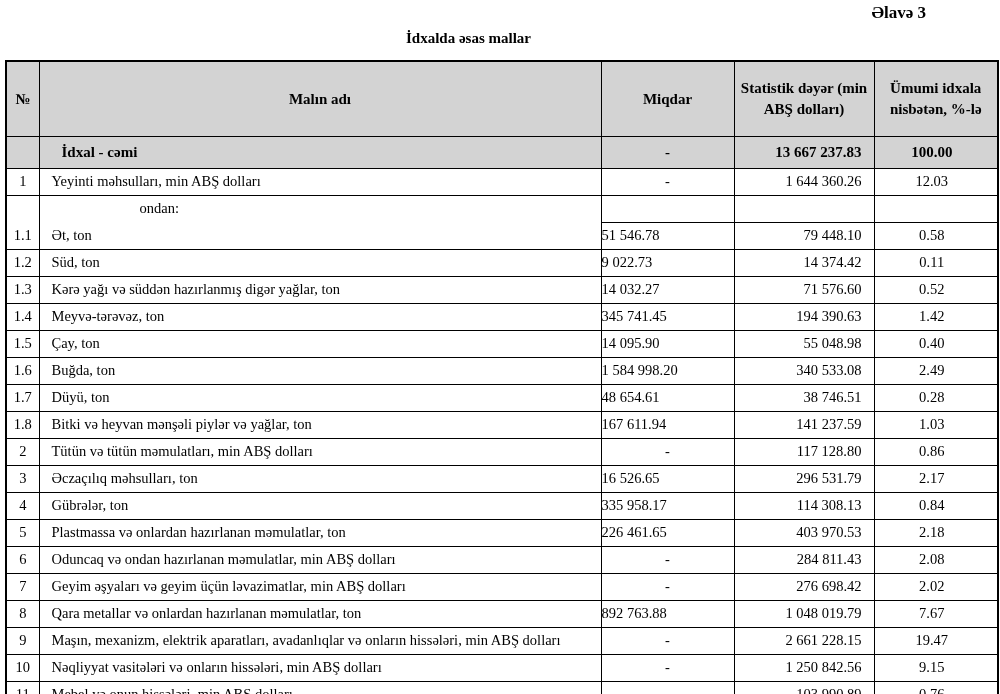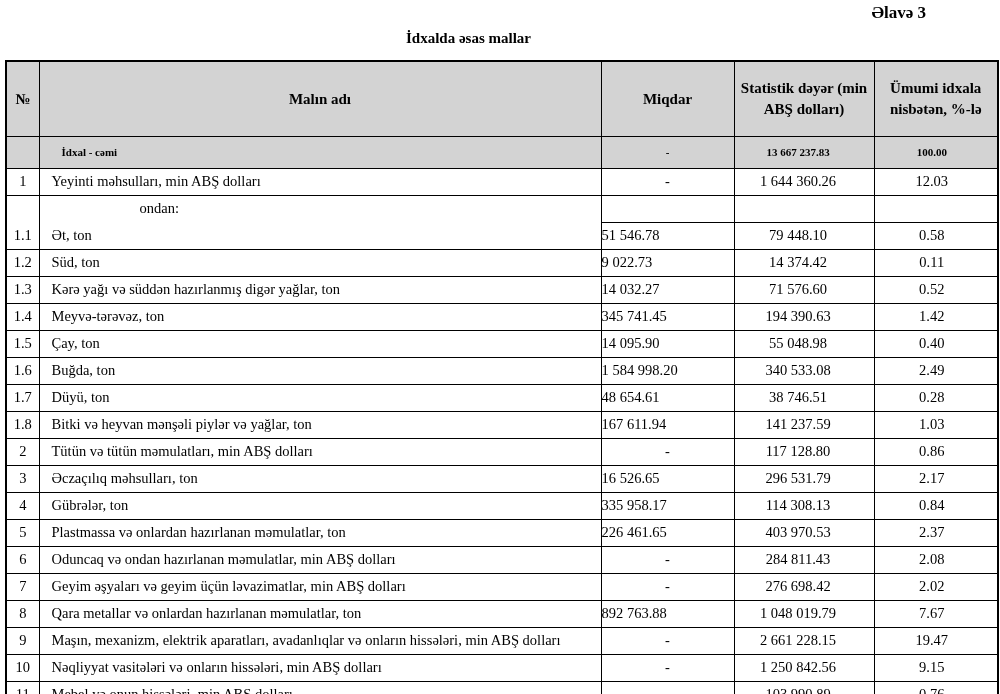--- a/index.html
+++ b/index.html
@@ -58,27 +58,27 @@
     height: 24px;
     font-size: 14.5px;
     vertical-align: middle;
     padding: 1px 0;
     white-space: nowrap;
   }
   td.c-no    { text-align: center; }
   td.c-name  { text-align: left; padding-left: 12px; }
   td.c-qty   { padding-right: 10px; }
   td.c-qty.dash { text-align: center; padding-right: 0; }
-  td.c-val   { text-align: center; padding-right: 12px; }
+  td.c-val   { text-align: right; padding-right: 12px; }
   td.c-share { text-align: center; padding-right: 8px; }
   tr.total-row td {
     background: var(--header-bg);
     font-weight: bold;
     height: 29px;
-    font-size: 11px;
+    font-size: 15px;
   }
   tr.total-row td.c-name { padding-left: 22px; }
   tr.subheader td.c-name { padding-left: 100px; }
   tr.subheader td.c-no,
   tr.subheader td.c-name { border-bottom-style: hidden; }
   tr.after-subheader td.c-no,
   tr.after-subheader td.c-name { border-top-style: hidden; }
 </style>
 </head>
 <body>
@@ -203,21 +203,21 @@
     <td class="c-name">Gübrələr, ton</td>
     <td class="c-qty">335 958.17</td>
     <td class="c-val">114 308.13</td>
     <td class="c-share">0.84</td>
   </tr>
         <tr>
     <td class="c-no">5</td>
     <td class="c-name">Plastmassa və onlardan hazırlanan məmulatlar, ton</td>
     <td class="c-qty">226 461.65</td>
     <td class="c-val">403 970.53</td>
-    <td class="c-share">2.37</td>
+    <td class="c-share">2.18</td>
   </tr>
         <tr>
     <td class="c-no">6</td>
     <td class="c-name">Oduncaq və ondan hazırlanan məmulatlar, min ABŞ dolları</td>
     <td class="c-qty dash">-</td>
     <td class="c-val">284 811.43</td>
     <td class="c-share">2.08</td>
   </tr>
         <tr>
     <td class="c-no">7</td>

